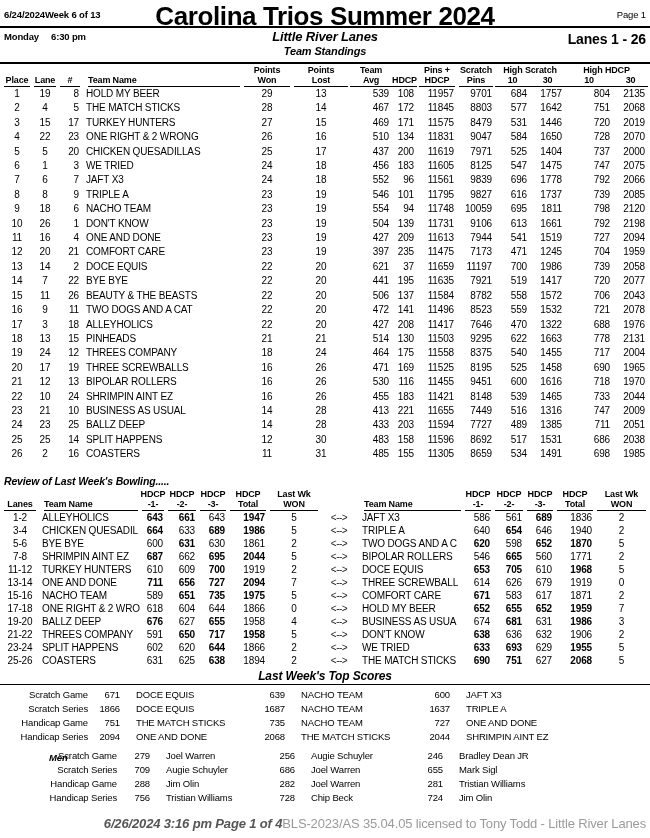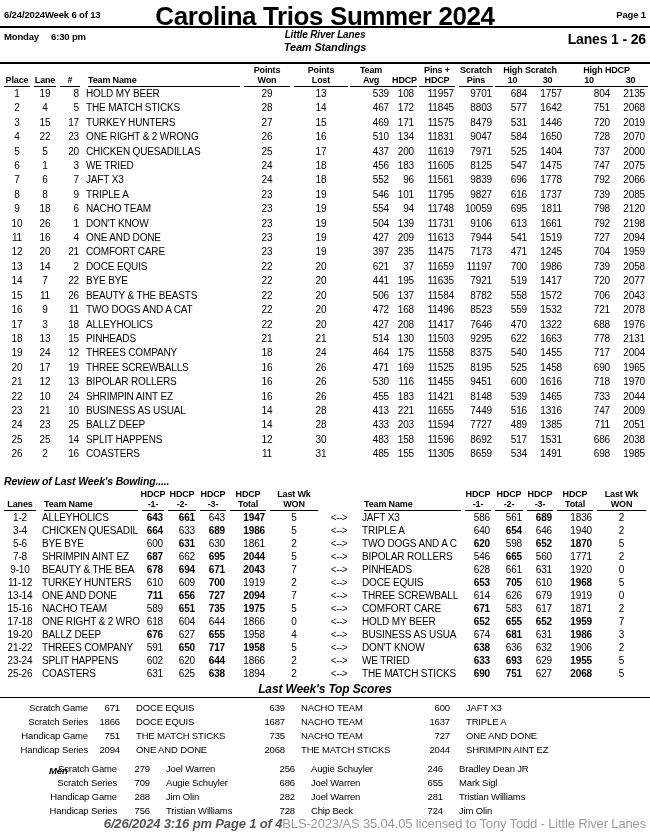--- a/index.html
+++ b/index.html
@@ -3,25 +3,25 @@
 <meta charset="utf-8">
 <style>
   html,body{margin:0;padding:0;background:#e8e8e8;}
   .page{position:relative;width:650px;height:838px;background:#fff;margin:0 auto;
         font-family:"Liberation Sans",sans-serif;color:#000;overflow:hidden;letter-spacing:-0.15px;}
   
   .hdr1{position:relative;height:26px;border-bottom:2px solid #000;}
   .hdr1-left{position:absolute;left:4px;top:9px;font-size:9.5px;font-weight:bold;}
   .hdr1-left .wk{}
   .hdr1-title{text-align:center;font-size:26px;font-weight:bold;letter-spacing:-0.4px;padding-top:1px;}
-  .hdr1-page{position:absolute;right:4px;top:9px;font-size:9.5px;font-weight:bold;}
+  .hdr1-page{position:absolute;right:4px;top:9px;font-size:9.5px;font-weight:normal;}
   .hdr2{position:relative;height:34px;border-bottom:2px solid #000;}
   .hdr2-left{position:absolute;left:4px;top:3px;font-size:9.5px;font-weight:bold;}
   .hdr2-left .tm{margin-left:12px;}
-  .hdr2-center{text-align:center;font-size:10px;font-weight:bold;font-style:italic;padding-top:1px;}
+  .hdr2-center{text-align:center;font-size:13px;font-weight:bold;font-style:italic;padding-top:1px;}
   .hdr2-lanes{position:absolute;right:4px;top:3px;font-size:14px;font-weight:bold;}
   .hdr2-section{text-align:center;font-size:11px;font-weight:bold;font-style:italic;margin-top:1px;}
   
   table{border-collapse:collapse;table-layout:fixed;}
   td{padding:0;white-space:nowrap;overflow:hidden;}
   .c{text-align:center;} .r{text-align:right;padding-right:3px;} .l{text-align:left;padding-left:4px;}
   thead td{font-size:9px;font-weight:bold;line-height:10px;vertical-align:bottom;}
   .u{display:block;border-bottom:1.5px solid #000;padding-bottom:1px;margin:0 2px;}
   .u2{display:block;border-bottom:1.5px solid #000;padding-bottom:1px;margin:0;}
   .b{font-weight:bold;}
@@ -389,21 +389,21 @@
           <td class="r">2043</td>
         </tr>
         <tr>
           <td class="c">16</td>
           <td class="c">9</td>
           <td class="r">11</td>
           <td class="l">TWO DOGS AND A CAT</td>
           <td class="c">22</td>
           <td class="c">20</td>
           <td class="r">472</td>
-          <td class="r">168</td>
+          <td class="r">141</td>
           <td class="r">11496</td>
           <td class="r">8523</td>
           <td class="r">559</td>
           <td class="r">1532</td>
           <td class="r">721</td>
           <td class="r">2078</td>
         </tr>
         <tr>
           <td class="c">17</td>
           <td class="c">3</td>
@@ -702,36 +702,20 @@
           <td class="r b">695</td>
           <td class="r b">2044</td>
           <td class="c">5</td>
           <td class="c arrow">&lt;--&gt;</td>
           <td class="l">BIPOLAR ROLLERS</td>
           <td class="r">546</td>
           <td class="r b">665</td>
           <td class="r">560</td>
           <td class="r">1771</td>
           <td class="c">2</td>
-        </tr>
-        <tr>
-          <td class="c">9-10</td>
-          <td class="l">BEAUTY &amp; THE BEA</td>
-          <td class="r b">678</td>
-          <td class="r b">694</td>
-          <td class="r b">671</td>
-          <td class="r b">2043</td>
-          <td class="c">7</td>
-          <td class="c arrow">&lt;--&gt;</td>
-          <td class="l">PINHEADS</td>
-          <td class="r">628</td>
-          <td class="r">661</td>
-          <td class="r">631</td>
-          <td class="r">1920</td>
-          <td class="c">0</td>
         </tr>
         <tr>
           <td class="c">11-12</td>
           <td class="l">TURKEY HUNTERS</td>
           <td class="r">610</td>
           <td class="r">609</td>
           <td class="r b">700</td>
           <td class="r">1919</td>
           <td class="c">2</td>
           <td class="c arrow">&lt;--&gt;</td>

